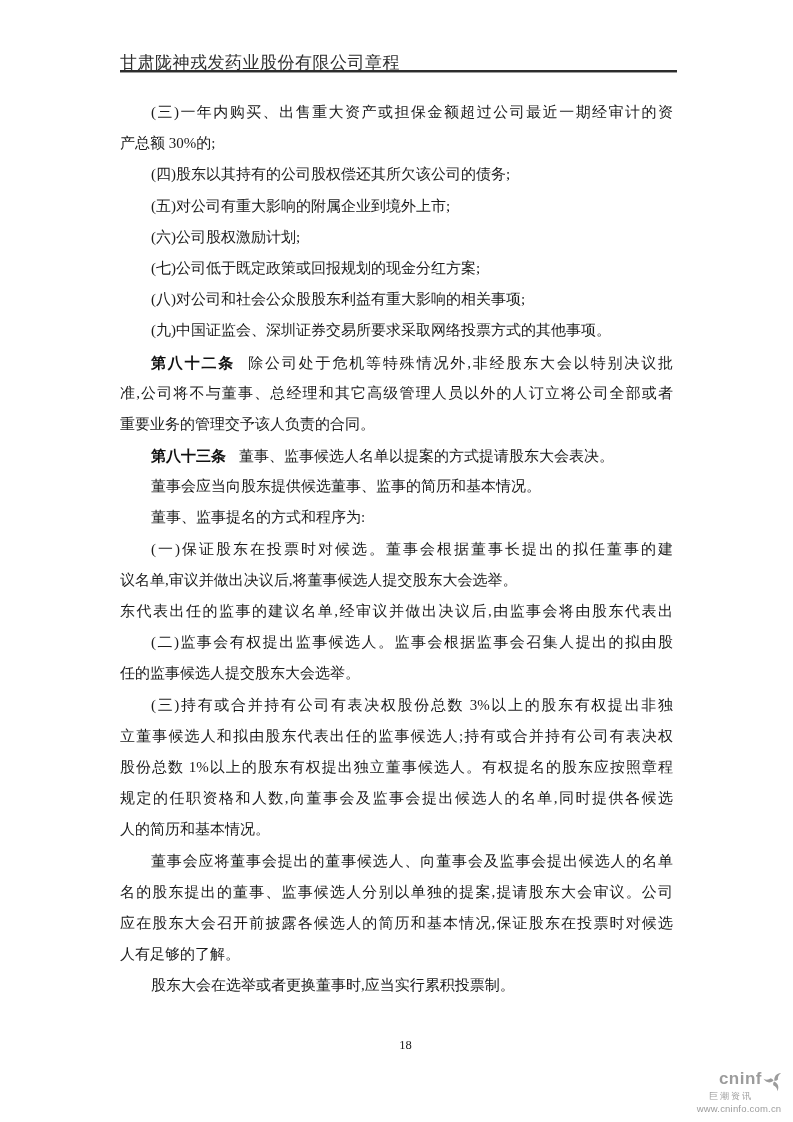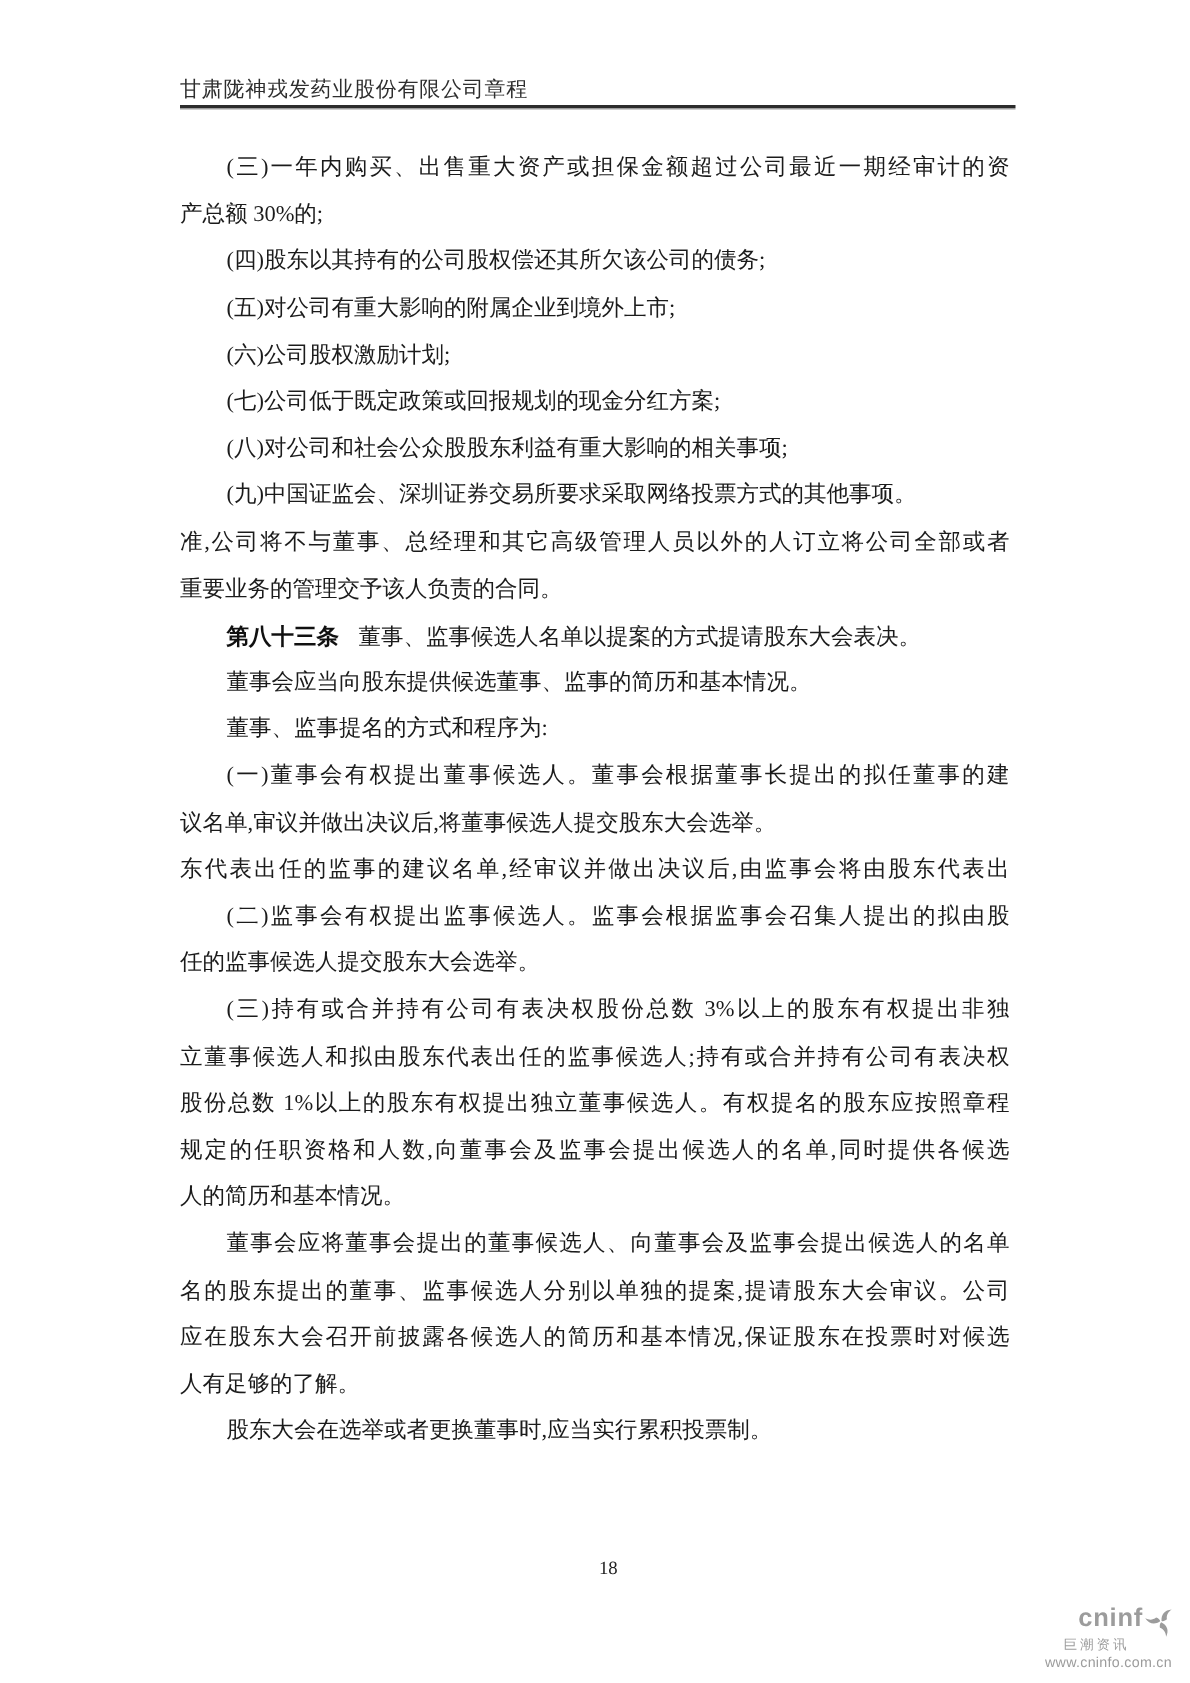--- a/index.html
+++ b/index.html
@@ -15,21 +15,21 @@
     overflow: hidden;
     font-family: "Liberation Serif", "DejaVu Serif", serif;
     color: #1b1b1b;
   }
 
   
   .header-title {
     position: absolute;
     left: 120px;
     top: 51px;
-    font-size: 14px;
+    font-size: 17px;
     letter-spacing: 0.5px;
     color: #2e2e2e;
     white-space: nowrap;
   }
   .header-divider {
     position: absolute;
     left: 120px;
     top: 70px;
     width: 557px;
     height: 3px;
@@ -133,34 +133,35 @@
       <div class="para">
         <div class="line first last"><span>(七)公司低于既定政策或回报规划的现金分红方案;</span></div>
       </div>
       <div class="para">
         <div class="line first last"><span>(八)对公司和社会公众股股东利益有重大影响的相关事项;</span></div>
       </div>
       <div class="para">
         <div class="line first last"><span>(九)中国证监会、深圳证券交易所要求采取网络投票方式的其他事项。</span></div>
       </div>
       <div class="para">
+        <div class="line first"><b class="lead">第八十二条</b><span>除公司处于危机等特殊情况外,非经股东大会以特别决议批</span></div>
         <div class="line"><span>准,公司将不与董事、总经理和其它高级管理人员以外的人订立将公司全部或者</span></div>
         <div class="line last"><span>重要业务的管理交予该人负责的合同。</span></div>
       </div>
       <div class="para">
         <div class="line first last"><b class="lead">第八十三条</b><span>董事、监事候选人名单以提案的方式提请股东大会表决。</span></div>
       </div>
       <div class="para">
         <div class="line first last"><span>董事会应当向股东提供候选董事、监事的简历和基本情况。</span></div>
       </div>
       <div class="para">
         <div class="line first last"><span>董事、监事提名的方式和程序为:</span></div>
       </div>
       <div class="para">
-        <div class="line first"><span>(一)董事会有权提出董事候选人。董事会根据董事长提出的拟任董事的建</span></div>
+        <div class="line first"><span>(一)保证股东在投票时对候选。董事会根据董事长提出的拟任董事的建</span></div>
         <div class="line last"><span>议名单,审议并做出决议后,将董事候选人提交股东大会选举。</span></div>
       </div>
       <div class="para">
         <div class="line"><span>东代表出任的监事的建议名单,经审议并做出决议后,由监事会将由股东代表出</span></div>
         <div class="line first"><span>(二)监事会有权提出监事候选人。监事会根据监事会召集人提出的拟由股</span></div>
         <div class="line last"><span>任的监事候选人提交股东大会选举。</span></div>
       </div>
       <div class="para">
         <div class="line first"><span>(三)持有或合并持有公司有表决权股份总数 3%以上的股东有权提出非独</span></div>
         <div class="line"><span>立董事候选人和拟由股东代表出任的监事候选人;持有或合并持有公司有表决权</span></div>

